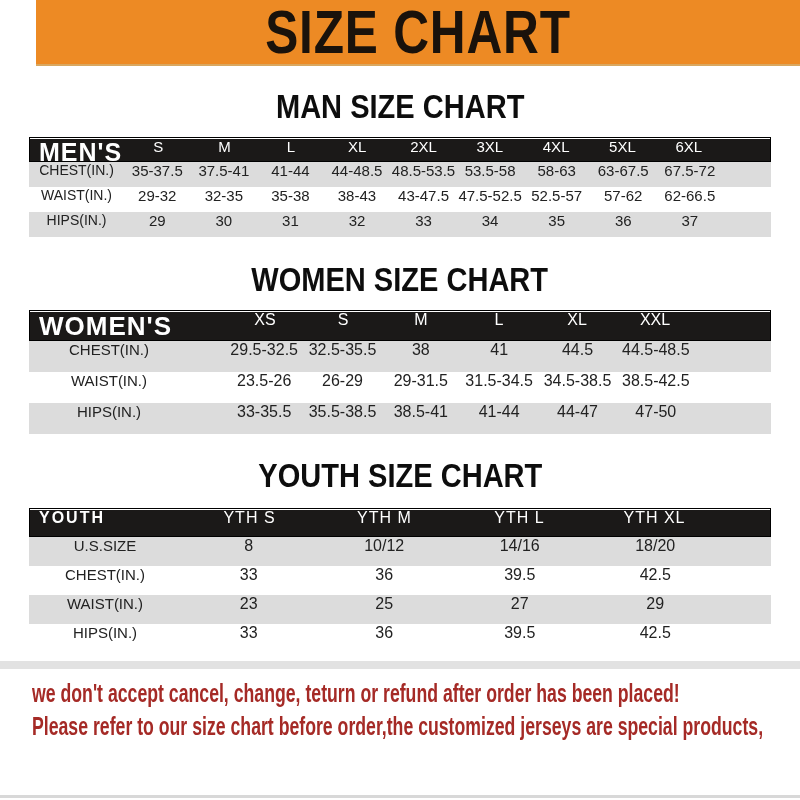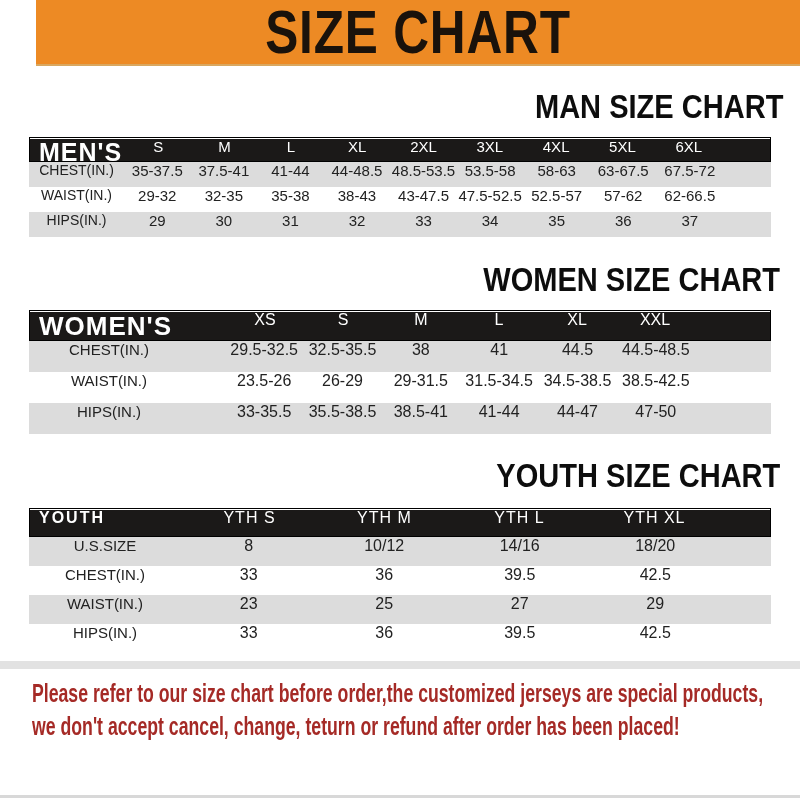--- a/index.html
+++ b/index.html
@@ -15,21 +15,21 @@
     font-family:"Liberation Sans",sans-serif;}
   body{position:relative;}
 
   
   .banner{height:66px;background:var(--banner-bg);display:flex;align-items:center;
     justify-content:center;border-bottom:2px solid #d9a75f;margin-left:36px;}
   .banner-title{display:inline-block;font-weight:bold;font-size:62px;line-height:62px;
     color:var(--banner-text);letter-spacing:1px;transform:scaleX(0.8);transform-origin:center;}
 
   
-  .heading{text-align:right;margin:22px 0 11px;}
+  .heading{text-align:center;margin:22px 0 11px;}
   .heading span{display:inline-block;font-weight:bold;font-size:33px;line-height:38px;
     color:#0d0d0d;letter-spacing:0px;transform:scaleX(0.88);transform-origin:center;}
   .heading.women{margin-top:24px;}
   .heading.youth{margin-top:23px;margin-bottom:13px;}
 
   
   .table{margin:0 29px;width:742px;}
   .trow{display:flex;align-items:flex-start;color:var(--table-text);}
   .trow.gray{background:var(--row-gray);}
   .trow.white{background:#ffffff;}
@@ -243,20 +243,20 @@
         <div class="tcell">39.5</div>
         <div class="tcell">42.5</div>
       </div>
     </div>
   </div>
 
 <div class="rule"></div>
 
 <div class="footer">
   <div class="fline">
+    <span>we don't accept cancel, change, teturn or refund after order has been placed!</span>
+  </div>
+  <div class="fline">
     <span>Please refer to our size chart before order,the customized jerseys are special products,</span>
   </div>
-  <div class="fline">
-    <span>we don't accept cancel, change, teturn or refund after order has been placed!</span>
-  </div>
 </div>
 
 <div class="bottom-strip"></div>
 
 </body></html>

